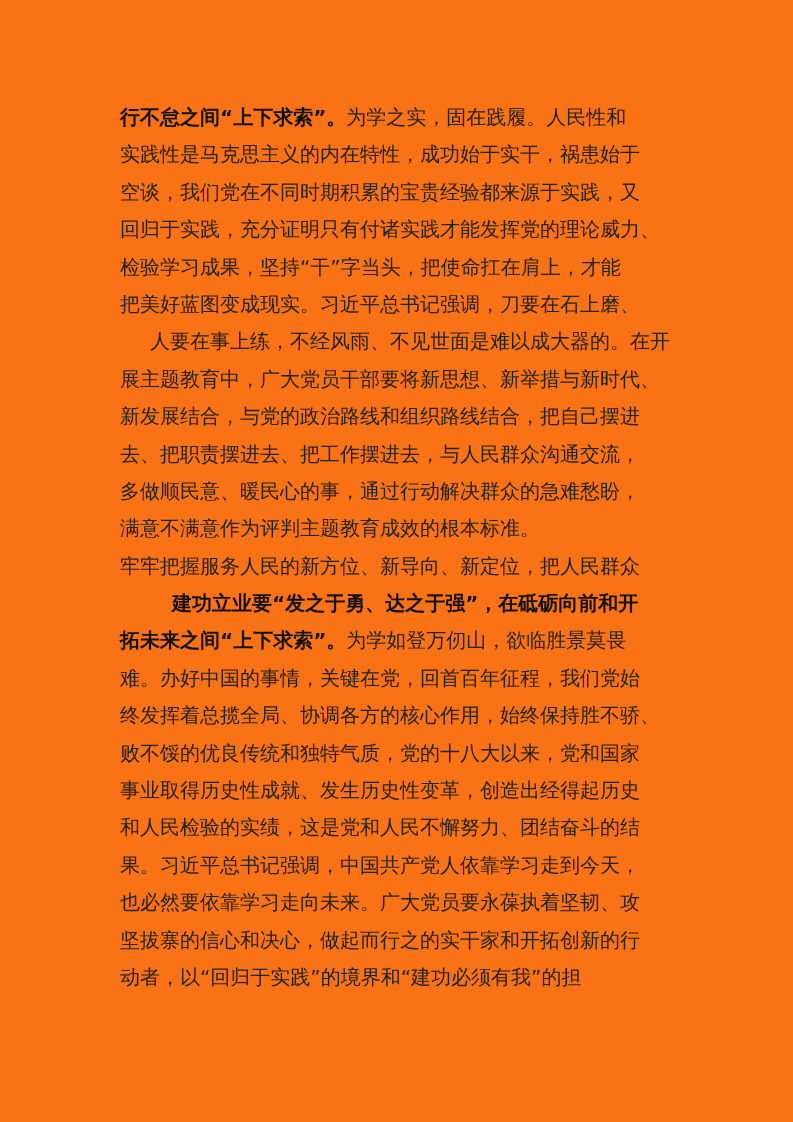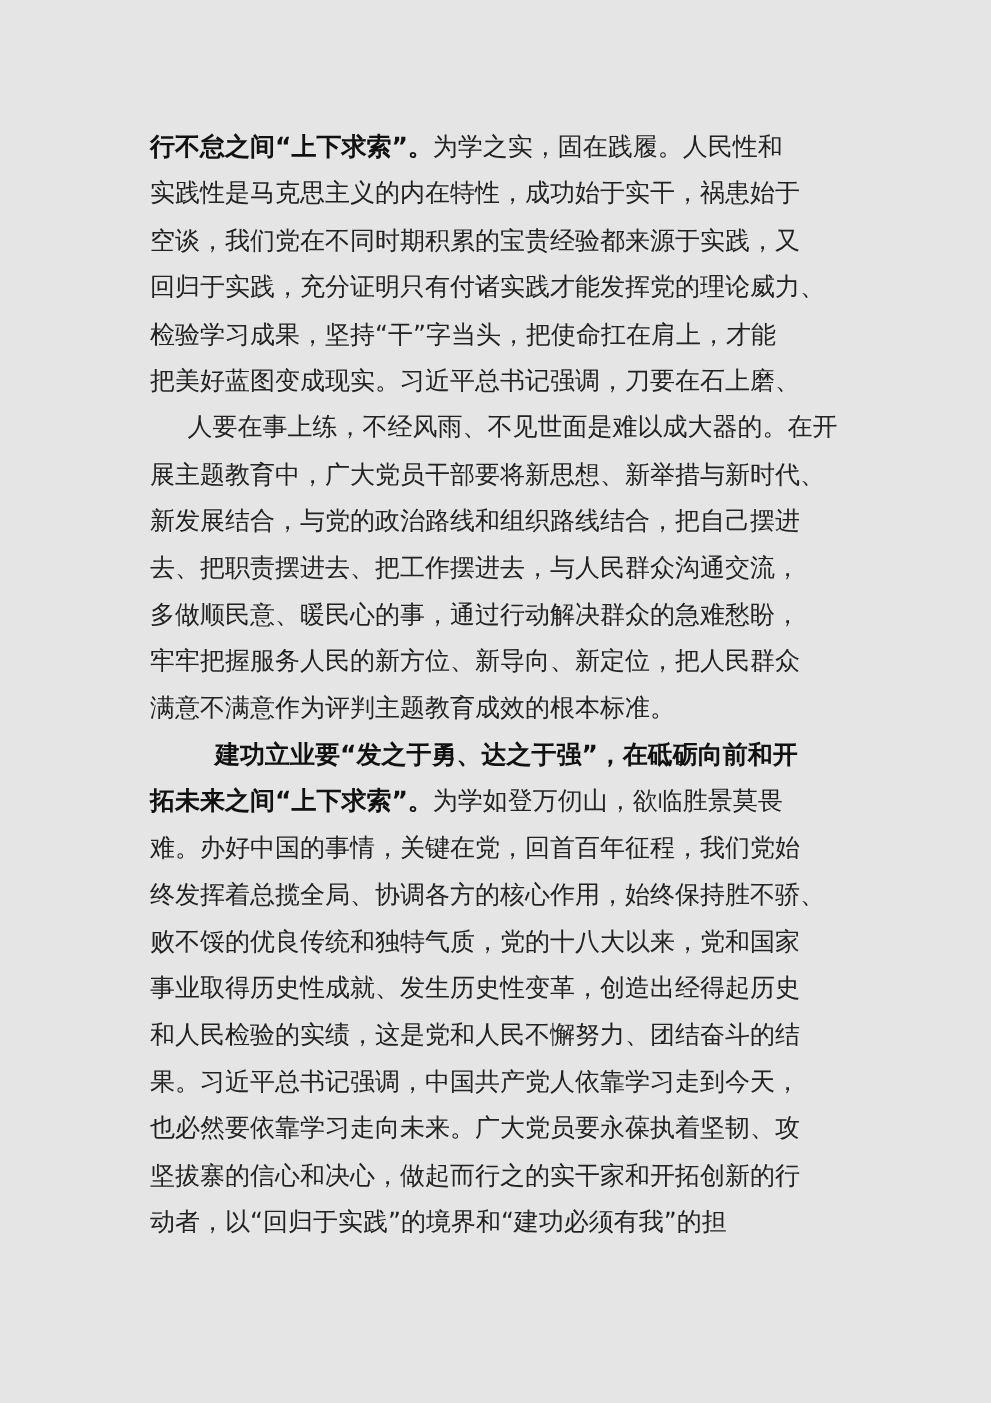--- a/index.html
+++ b/index.html
@@ -14,21 +14,21 @@
       overflow: hidden;
       font-family: "DejaVu Sans", "Liberation Sans", sans-serif;
       color: #1a1a1a;
     }
     .page {
       position: absolute;
       left: 0;
       top: 0;
       width: 793px;
       height: 1122px;
-      background: #e5e5e5;
+      background: #f97316;
     }
     .body-text {
       position: absolute;
       left: 120px;
       top: 99px;
       width: 560px;
     }
     .line {
       display: block;
       height: 37.4px;
@@ -61,22 +61,22 @@
         <div class="line" style="letter-spacing: 0px;"><span class="seg-normal" style="letter-spacing: 0px;">实践性是马克思主义的内在特性，成功始于实干，祸患始于</span></div>
         <div class="line" style="letter-spacing: 0px;"><span class="seg-normal" style="letter-spacing: 0px;">空谈，我们党在不同时期积累的宝贵经验都来源于实践，又</span></div>
         <div class="line" style="letter-spacing: 0px;"><span class="seg-normal" style="letter-spacing: 0px;">回归于实践，充分证明只有付诸实践才能发挥党的理论威力、</span></div>
         <div class="line" style="letter-spacing: 0px;"><span class="seg-normal" style="letter-spacing: 0px;">检验学习成果，坚持“干”字当头，把使命扛在肩上，才能</span></div>
         <div class="line" style="letter-spacing: 0px;"><span class="seg-normal" style="letter-spacing: 0px;">把美好蓝图变成现实。习近平总书记强调，刀要在石上磨、</span></div>
         <div class="line" style="letter-spacing: 0px; margin-left: 30px;"><span class="seg-normal" style="letter-spacing: 0px;">人要在事上练，不经风雨、不见世面是难以成大器的。在开</span></div>
         <div class="line" style="letter-spacing: 0px;"><span class="seg-normal" style="letter-spacing: 0px; text-align: right;">展主题教育中，广大党员干部要将新思想、新举措与新时代、</span></div>
         <div class="line" style="letter-spacing: 0px;"><span class="seg-normal" style="letter-spacing: 0px;">新发展结合，与党的政治路线和组织路线结合，把自己摆进</span></div>
         <div class="line" style="letter-spacing: 0px;"><span class="seg-normal" style="letter-spacing: 0px;">去、把职责摆进去、把工作摆进去，与人民群众沟通交流，</span></div>
         <div class="line" style="letter-spacing: 0px;"><span class="seg-normal" style="letter-spacing: 0px;">多做顺民意、暖民心的事，通过行动解决群众的急难愁盼，</span></div>
+        <div class="line" style="letter-spacing: 0px;"><span class="seg-normal" style="letter-spacing: 0px;">满意不满意作为评判主题教育成效的根本标准。</span></div>
         <div class="line" style="letter-spacing: 0px;"><span class="seg-normal" style="letter-spacing: 0px;">牢牢把握服务人民的新方位、新导向、新定位，把人民群众</span></div>
-        <div class="line" style="letter-spacing: 0px;"><span class="seg-normal" style="letter-spacing: 0px;">满意不满意作为评判主题教育成效的根本标准。</span></div>
       </div>
       <div class="paragraph">
         <div class="line indent" style="letter-spacing: 0px;"><span class="seg-bold" style="letter-spacing: 0px;">建功立业要“发之于勇、达之于强”，在砥砺向前和开</span></div>
         <div class="line" style="letter-spacing: 0px;"><span class="seg-bold" style="letter-spacing: 0px;">拓未来之间“上下求索”。</span><span class="seg-normal" style="letter-spacing: 0px;">为学如登万仞山，欲临胜景莫畏</span></div>
         <div class="line" style="letter-spacing: 0px;"><span class="seg-normal" style="letter-spacing: 0px; margin-top: 40px;">难。办好中国的事情，关键在党，回首百年征程，我们党始</span></div>
         <div class="line" style="letter-spacing: 0px;"><span class="seg-normal" style="letter-spacing: 0px;">终发挥着总揽全局、协调各方的核心作用，始终保持胜不骄、</span></div>
         <div class="line" style="letter-spacing: 0px;"><span class="seg-normal" style="letter-spacing: 0px;">败不馁的优良传统和独特气质，党的十八大以来，党和国家</span></div>
         <div class="line" style="letter-spacing: 0px;"><span class="seg-normal" style="letter-spacing: 0px;">事业取得历史性成就、发生历史性变革，创造出经得起历史</span></div>
         <div class="line" style="letter-spacing: 0px;"><span class="seg-normal" style="letter-spacing: 0px;">和人民检验的实绩，这是党和人民不懈努力、团结奋斗的结</span></div>
         <div class="line" style="letter-spacing: 0px;"><span class="seg-normal" style="letter-spacing: 0px;">果。习近平总书记强调，中国共产党人依靠学习走到今天，</span></div>

